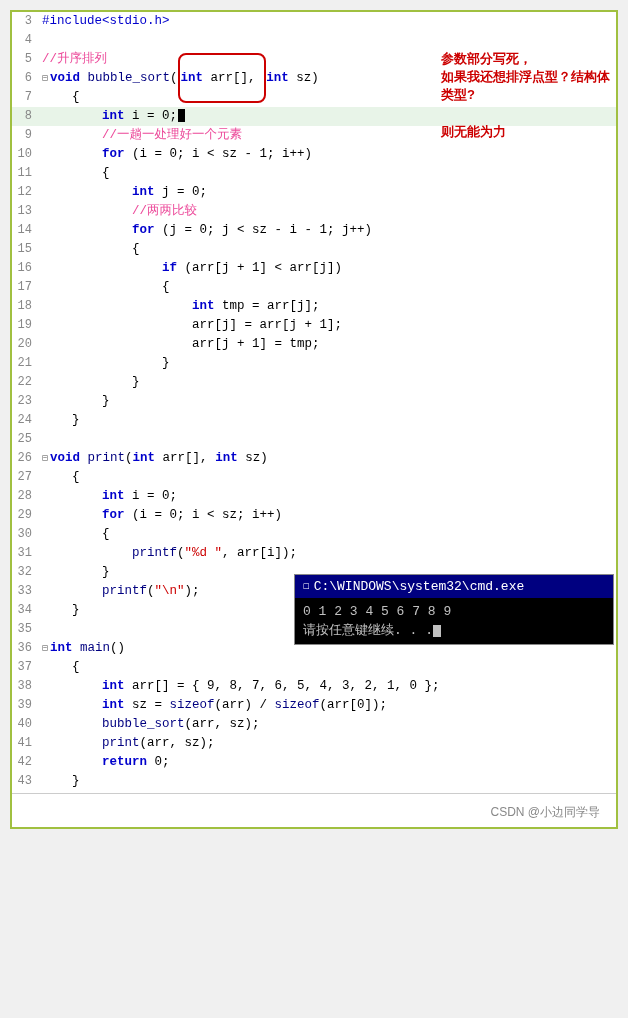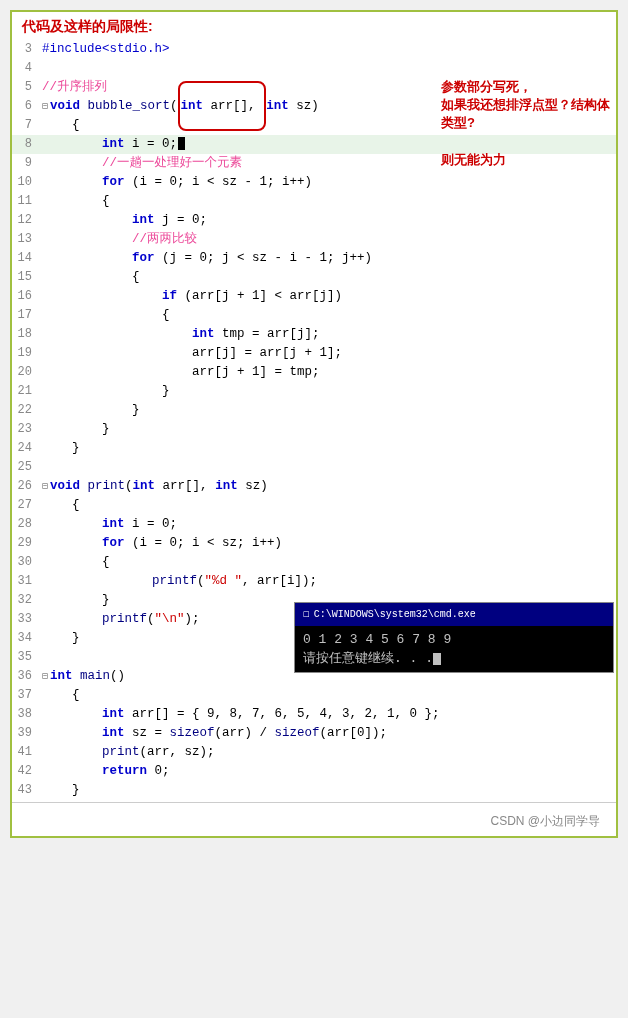--- a/index.html
+++ b/index.html
@@ -146,21 +146,20 @@
     }
     .divider {
       border-top: 1px solid #ccc;
       margin: 2px 0;
     }
   </style>
 </head>
 <body>
 
 <div class="container">
-  <div class="title-bar">代码及这样的局限性:</div>
   <div class="code-area">
 
     <div class="code-line">
       <span class="line-num">3</span>
       <span class="line-content"><span class="pp">#include&lt;stdio.h&gt;</span></span>
     </div>
 
     <div class="code-line">
       <span class="line-num">4</span>
       <span class="line-content"> </span>
@@ -299,21 +298,21 @@
     <div class="code-line">
       <span class="line-num">29</span>
       <span class="line-content">        <span class="kw">for</span> (i = 0; i &lt; sz; i++)</span>
     </div>
 
     <div class="code-line">
       <span class="line-num">30</span>
       <span class="line-content">        {</span>
     </div>
 
-    <div class="code-line" style="position:relative;gap:20px;">
+    <div class="code-line" style="position:relative;">
       <span class="line-num">31</span>
       <span class="line-content">            <span class="fn">printf</span>(<span class="str">"%d "</span>, arr[i]);</span>
     </div>
 
     <div class="code-line">
       <span class="line-num">32</span>
       <span class="line-content">        }</span>
     </div>
 
     <div style="position:relative;">
@@ -324,21 +323,21 @@
       </div>
 
       <div class="code-line">
         <span class="line-num">34</span>
         <span class="line-content">    }</span>
       </div>
 
       <div class="cmd-overlay" style="width:320px; top:-8px; right:2px;">
         <div class="cmd-titlebar">
           <span style="font-size:11px;">☐</span>
-          <span style="font-size:10px;">C:\WINDOWS\system32\cmd.exe</span>
+          <span style="font-size:13px;">C:\WINDOWS\system32\cmd.exe</span>
         </div>
         <div class="cmd-body">
           <div class="output-line">0 1 2 3 4 5 6 7 8 9</div>
           <div class="cursor-line"><span>请按任意键继续. . .</span><span class="cursor-blink"></span></div>
         </div>
       </div>
     </div>
 
     <div class="code-line">
       <span class="line-num">35</span>
@@ -358,20 +357,24 @@
     <div class="code-line">
       <span class="line-num">38</span>
       <span class="line-content">        <span class="kw">int</span> arr[] = { 9, 8, 7, 6, 5, 4, 3, 2, 1, 0 };</span>
     </div>
 
     <div class="code-line">
       <span class="line-num">39</span>
       <span class="line-content">        <span class="kw">int</span> sz = <span class="fn">sizeof</span>(arr) / <span class="fn">sizeof</span>(arr[0]);</span>
     </div>
 
+    <div class="code-line">
+      <span class="line-num">40</span>
+      <span class="line-content">        <span class="fn">bubble_sort</span>(arr, sz);</span>
+    </div>
 
     <div class="code-line">
       <span class="line-num">41</span>
       <span class="line-content">        <span class="fn">print</span>(arr, sz);</span>
     </div>
 
     <div class="code-line">
       <span class="line-num">42</span>
       <span class="line-content">        <span class="kw">return</span> 0;</span>
     </div>

